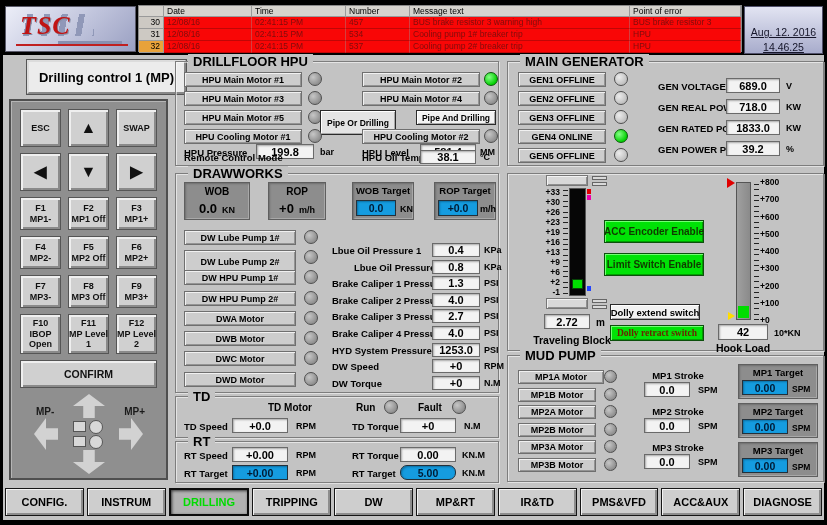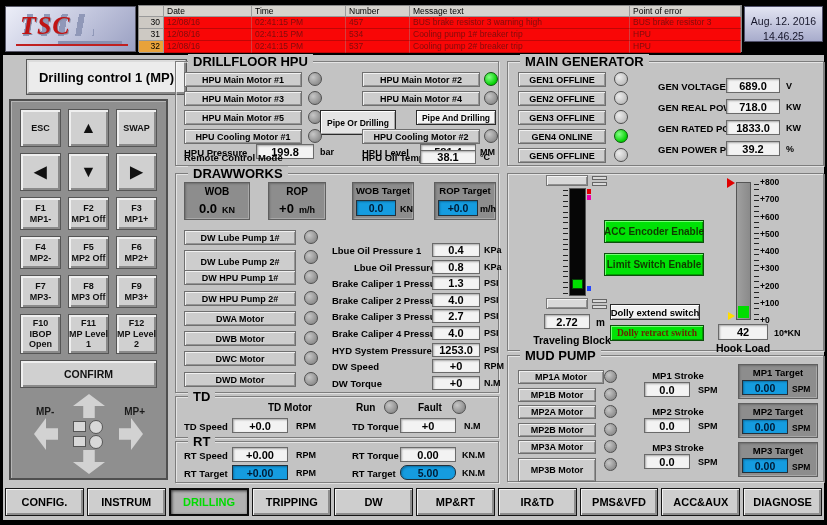--- a/index.html
+++ b/index.html
@@ -17,23 +17,23 @@
   .alarm-table{position:absolute;left:138px;top:5px;width:604px;height:47px;display:grid;
     grid-template-columns:25px 88px 94px 64px 220px 1fr;grid-template-rows:11px 12px 12px 12px;
     background:#d6d3ce;border:1px solid #8a8a8a;font-size:8.5px;line-height:11px;}
   .ath{background:#d6d3ce;color:#000;border-right:1px solid #9a9a9a;border-bottom:1px solid #9a9a9a;
     padding:0 3px;white-space:nowrap;overflow:hidden;}
   .atn{background:#cdc9c3;color:#000;border-right:1px solid #9a9a9a;border-bottom:1px solid #9a9a9a;
     text-align:right;padding-right:3px;}
   .atn.hl{background:#e8a23a;}
   .atd{background:#f90606;color:#7e0d0d;border-right:1px solid #d34040;border-bottom:1px solid #c00606;
     padding:0 3px;white-space:nowrap;overflow:hidden;}
-  .dt-panel{position:absolute;left:744px;top:6px;width:79px;height:36px;text-align:center;
+  .dt-panel{position:absolute;left:744px;top:6px;width:79px;height:48px;text-align:center;
     background:linear-gradient(180deg,#e2e4f2 0%,#a8accc 100%);border:1px solid #50506a;
-    font-size:10.5px;color:#16162a;padding-top:7px;line-height:15px;}
+    font-size:10.5px;color:#16162a;padding-top:18px;line-height:15px;text-decoration:underline;}
   
   .main{position:absolute;left:3px;top:55px;width:821px;height:465px;background:#c3c3c3;}
   .grp{position:absolute;border:1px solid #7d7d7d;
     box-shadow:inset 1px 1px 0 rgba(255,255,255,.55),1px 1px 0 rgba(255,255,255,.5);}
   .legend{position:absolute;top:-8px;left:12px;background:#c3c3c3;padding:0 5px;
     font-size:13px;font-weight:bold;color:#000;white-space:nowrap;}
   .flabel{position:absolute;font-weight:bold;font-size:9.5px;color:#000;white-space:nowrap;}
   .unit{position:absolute;font-weight:bold;font-size:9px;color:#000;white-space:nowrap;}
   .lblbtn{position:absolute;background:#cdcdcd;border:1px solid #6f6f6f;color:#000;
     box-shadow:inset 1px 1px 0 #f1f1f1,inset -1px -1px 0 #949494;font-weight:bold;font-size:9px;
@@ -396,20 +396,33 @@
     <div class="unit" style="left:120px;top:26px;">RPM</div>
     <div class="flabel" style="left:176px;top:26px;">RT Target</div>
     <div class="bbox" style="left:224px;top:23px;width:56px;height:15px;border-radius:7px;">5.00</div>
     <div class="unit" style="left:286px;top:26px;">KN.M</div>
   </div>
 
   <div class="grp" style="left:504px;top:118px;width:317px;height:178px;">
     <div class="spin" style="left:38px;top:1px;width:42px;height:11px;"></div>
     <div class="mini" style="left:84px;top:2px;"></div>
     <div class="mini" style="left:84px;top:8px;"></div>
+    <div class="scale-col" style="left:30px;top:14px;width:22px;height:108px;">
+      <span>+33</span>
+        <span>+30</span>
+      <span>+26</span>
+        <span>+23</span>
+      <span>+19</span>
+        <span>+16</span>
+      <span>+13</span>
+        <span>+9</span>
+      <span>+6</span>
+        <span>+2</span>
+      <span>-1</span>
+    </div>
     <div class="ticks" style="left:55px;top:16px;width:5px;height:106px;"></div>
     <div class="tbbar" style="left:61px;top:14px;width:17px;height:108px;">
       <div class="tb-green"></div>
     </div>
     <div class="mk" style="left:79px;top:15px;background:#e00000;"></div>
     <div class="mk" style="left:79px;top:21px;background:#ee00aa;"></div>
     <div class="mk" style="left:79px;top:112px;background:#2244ff;"></div>
     <div class="spin" style="left:38px;top:124px;width:42px;height:11px;"></div>
     <div class="mini" style="left:84px;top:125px;"></div>
     <div class="mini" style="left:84px;top:131px;"></div>
@@ -449,21 +462,21 @@
     <div class="lblbtn" style="left:10px;top:14px;width:86px;height:14px;">MP1A Motor</div>
     <div class="led" style="left:96px;top:14px;width:13px;height:13px;"></div>
     <div class="lblbtn" style="left:10px;top:32px;width:78px;height:14px;">MP1B Motor</div>
     <div class="led" style="left:96px;top:32px;width:13px;height:13px;"></div>
     <div class="lblbtn" style="left:10px;top:49px;width:78px;height:14px;">MP2A Motor</div>
     <div class="led" style="left:96px;top:49px;width:13px;height:13px;"></div>
     <div class="lblbtn" style="left:10px;top:67px;width:78px;height:14px;">MP2B Motor</div>
     <div class="led" style="left:96px;top:67px;width:13px;height:13px;"></div>
     <div class="lblbtn" style="left:10px;top:84px;width:78px;height:14px;">MP3A Motor</div>
     <div class="led" style="left:96px;top:84px;width:13px;height:13px;"></div>
-    <div class="lblbtn" style="left:10px;top:102px;width:78px;height:24px;">MP3B Motor</div>
+    <div class="lblbtn" style="left:10px;top:102px;width:78px;height:14px;">MP3B Motor</div>
     <div class="led" style="left:96px;top:102px;width:13px;height:13px;"></div>
 
     <div class="flabel" style="left:132px;top:14px;width:76px;text-align:center;">MP1 Stroke</div>
     <div class="vbox" style="left:136px;top:26px;width:46px;height:15px;">0.0</div>
     <div class="unit" style="left:190px;top:29px;">SPM</div>
     <div class="flabel" style="left:132px;top:50px;width:76px;text-align:center;">MP2 Stroke</div>
     <div class="vbox" style="left:136px;top:62px;width:46px;height:15px;">0.0</div>
     <div class="unit" style="left:190px;top:65px;">SPM</div>
     <div class="flabel" style="left:132px;top:86px;width:76px;text-align:center;">MP3 Stroke</div>
     <div class="vbox" style="left:136px;top:98px;width:46px;height:15px;">0.0</div>

